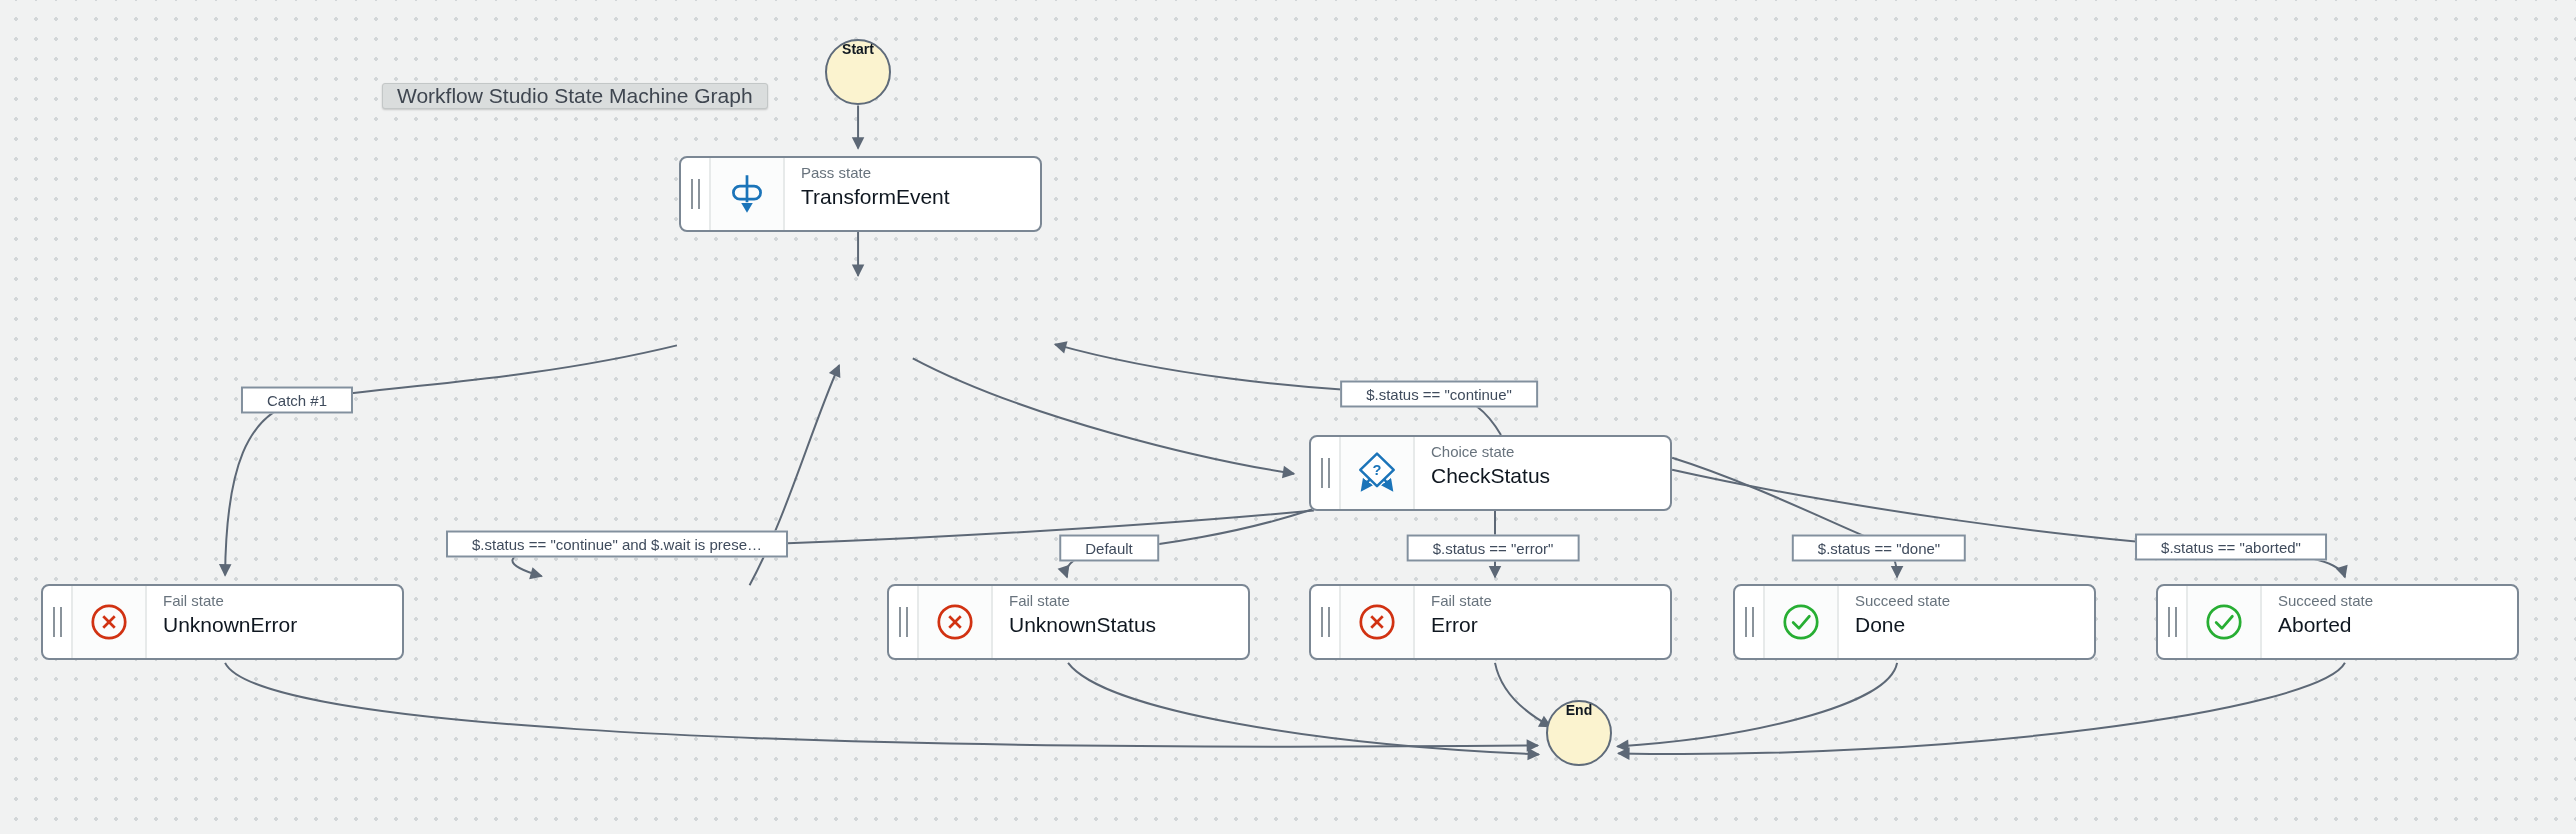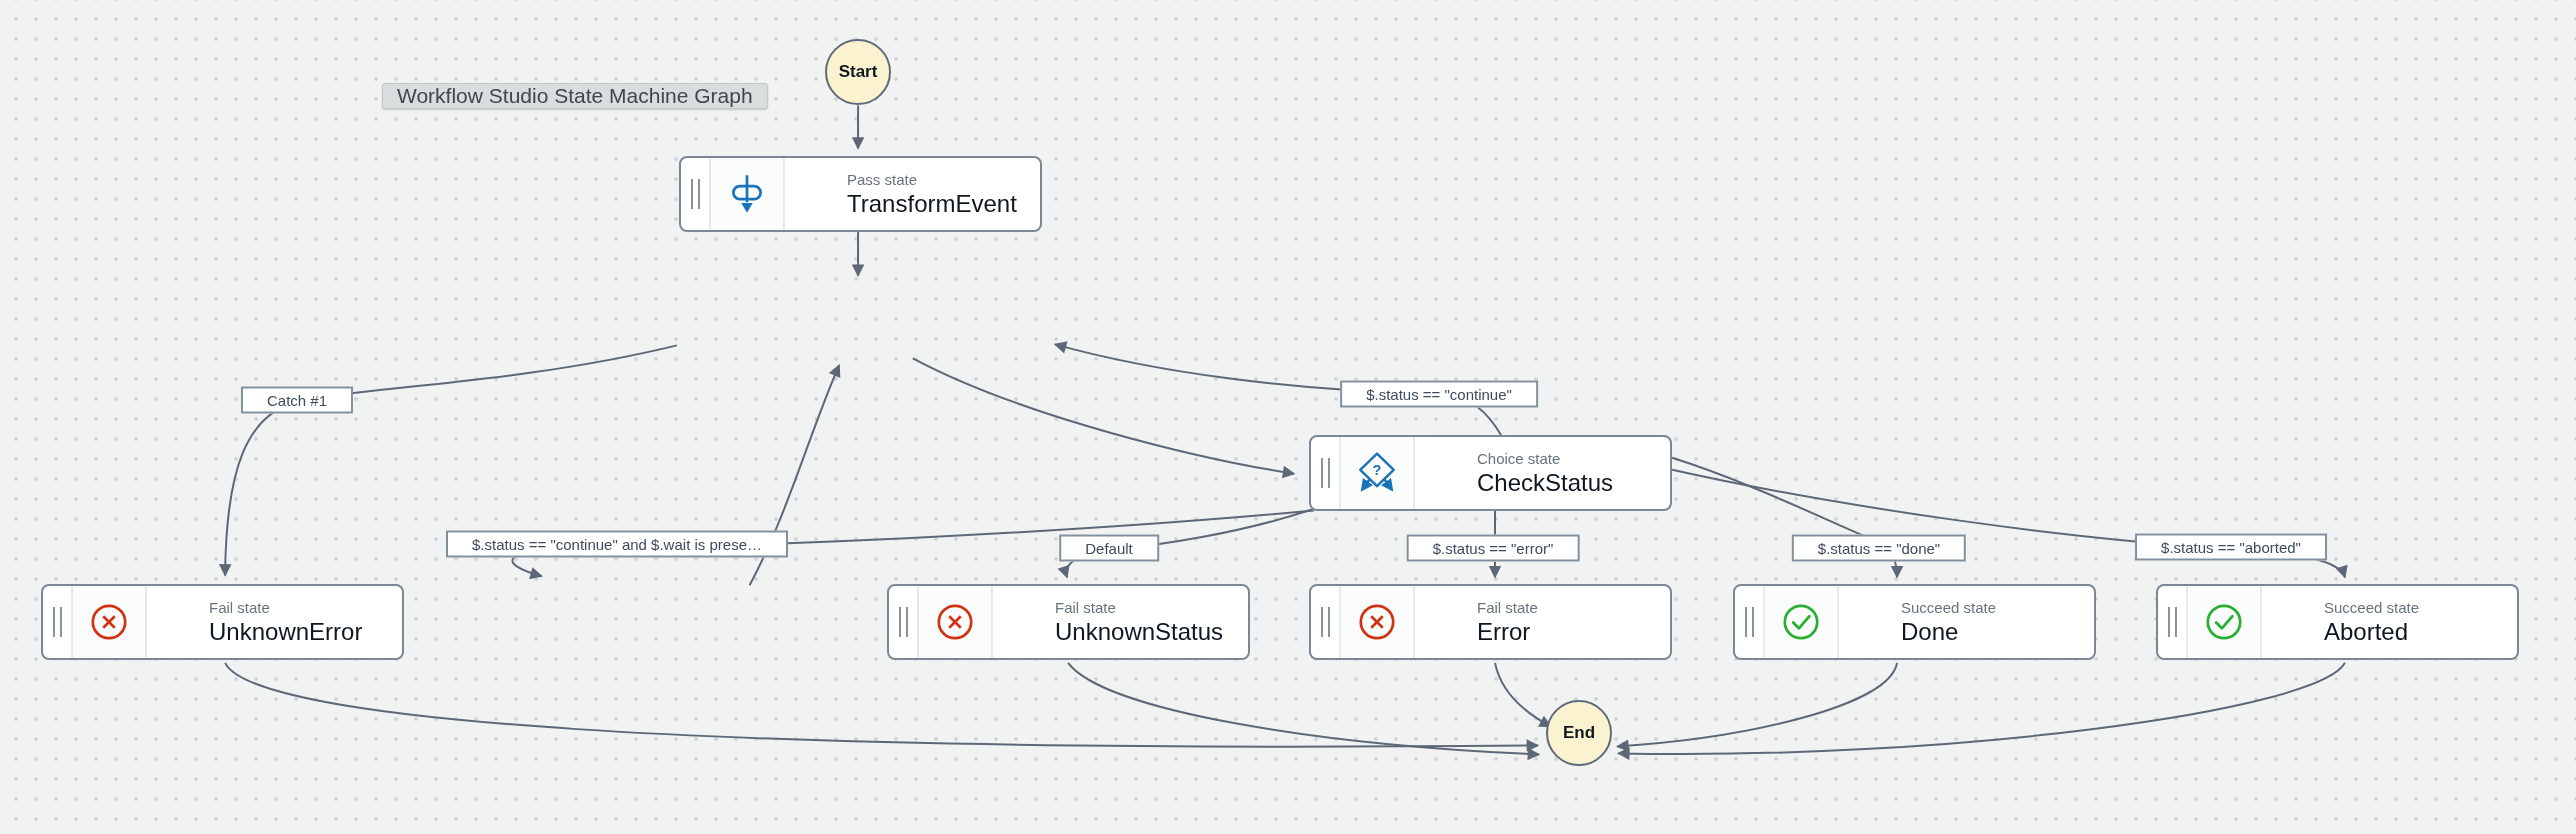--- a/index.html
+++ b/index.html
@@ -9,45 +9,45 @@
     background-image:radial-gradient(circle,#d2d6d8 1.7px,transparent 1.9px);
     background-size:20px 20px;background-position:6px 9px;
     font-family:"Liberation Sans", sans-serif;
   }
   svg.edges{position:absolute;left:0;top:0;z-index:1;}
   .edge{stroke:#5d6876;stroke-width:2;fill:none;}
 
   .terminal{
     position:absolute;width:66px;height:66px;border-radius:50%;
     background:#fbf3cf;border:2px solid #5f6b7a;box-sizing:border-box;
-    display:flex;align-items:center;justify-content:center;
-    font-size:17px;font-weight:600;color:#101820;z-index:3;
+    display:flex;justify-content:center;
+    font-size:14px;font-weight:600;color:#101820;z-index:3;
   }
 
   .node{
     position:absolute;width:363px;height:76px;background:#ffffff;
     border:2px solid #7b8794;border-radius:8px;box-sizing:border-box;
     display:flex;align-items:stretch;z-index:3;overflow:hidden;
   }
   .handle{
     width:28px;flex:0 0 28px;border-right:2px solid #e7eaea;
     display:flex;align-items:center;justify-content:center;gap:5px;
   }
   .handle .bar{width:2px;height:30px;background:#8a939b;}
   .iconcell{
     width:72px;flex:0 0 72px;background:#fbfcfc;border-right:2px solid #e7eaea;
     display:flex;align-items:center;justify-content:center;
   }
   .iconcell.orange{
     background:linear-gradient(45deg,#c8511b,#ff9900);
     border-right-color:transparent;
   }
-  .textcell{flex:1;padding:11px 0 0 16px;min-width:0;margin-left:46px;}
+  .textcell{flex:1;padding:4px 0 0 16px;min-width:0;}
   .ntype{font-size:15px;line-height:21px;color:#68737d;}
-  .nname{font-size:24px;line-height:27px;color:#0f1720;font-weight:500;}
+  .nname{font-size:21px;line-height:27px;color:#0f1720;font-weight:500;}
 
   .edge-label{
     position:absolute;transform:translate(-50%,-50%);z-index:2;
     background:#ffffff;border:2px solid #82909e;color:#3f4b5c;
     font-size:15px;line-height:19px;padding:2px 24px;white-space:nowrap;
   }
   .tooltip{
     position:absolute;left:382px;top:83px;height:26px;box-sizing:border-box;
     background:#dadddd;border:1px solid #c3c7c7;border-radius:3px;
     box-shadow:0 1px 2px rgba(0,0,0,0.18);

